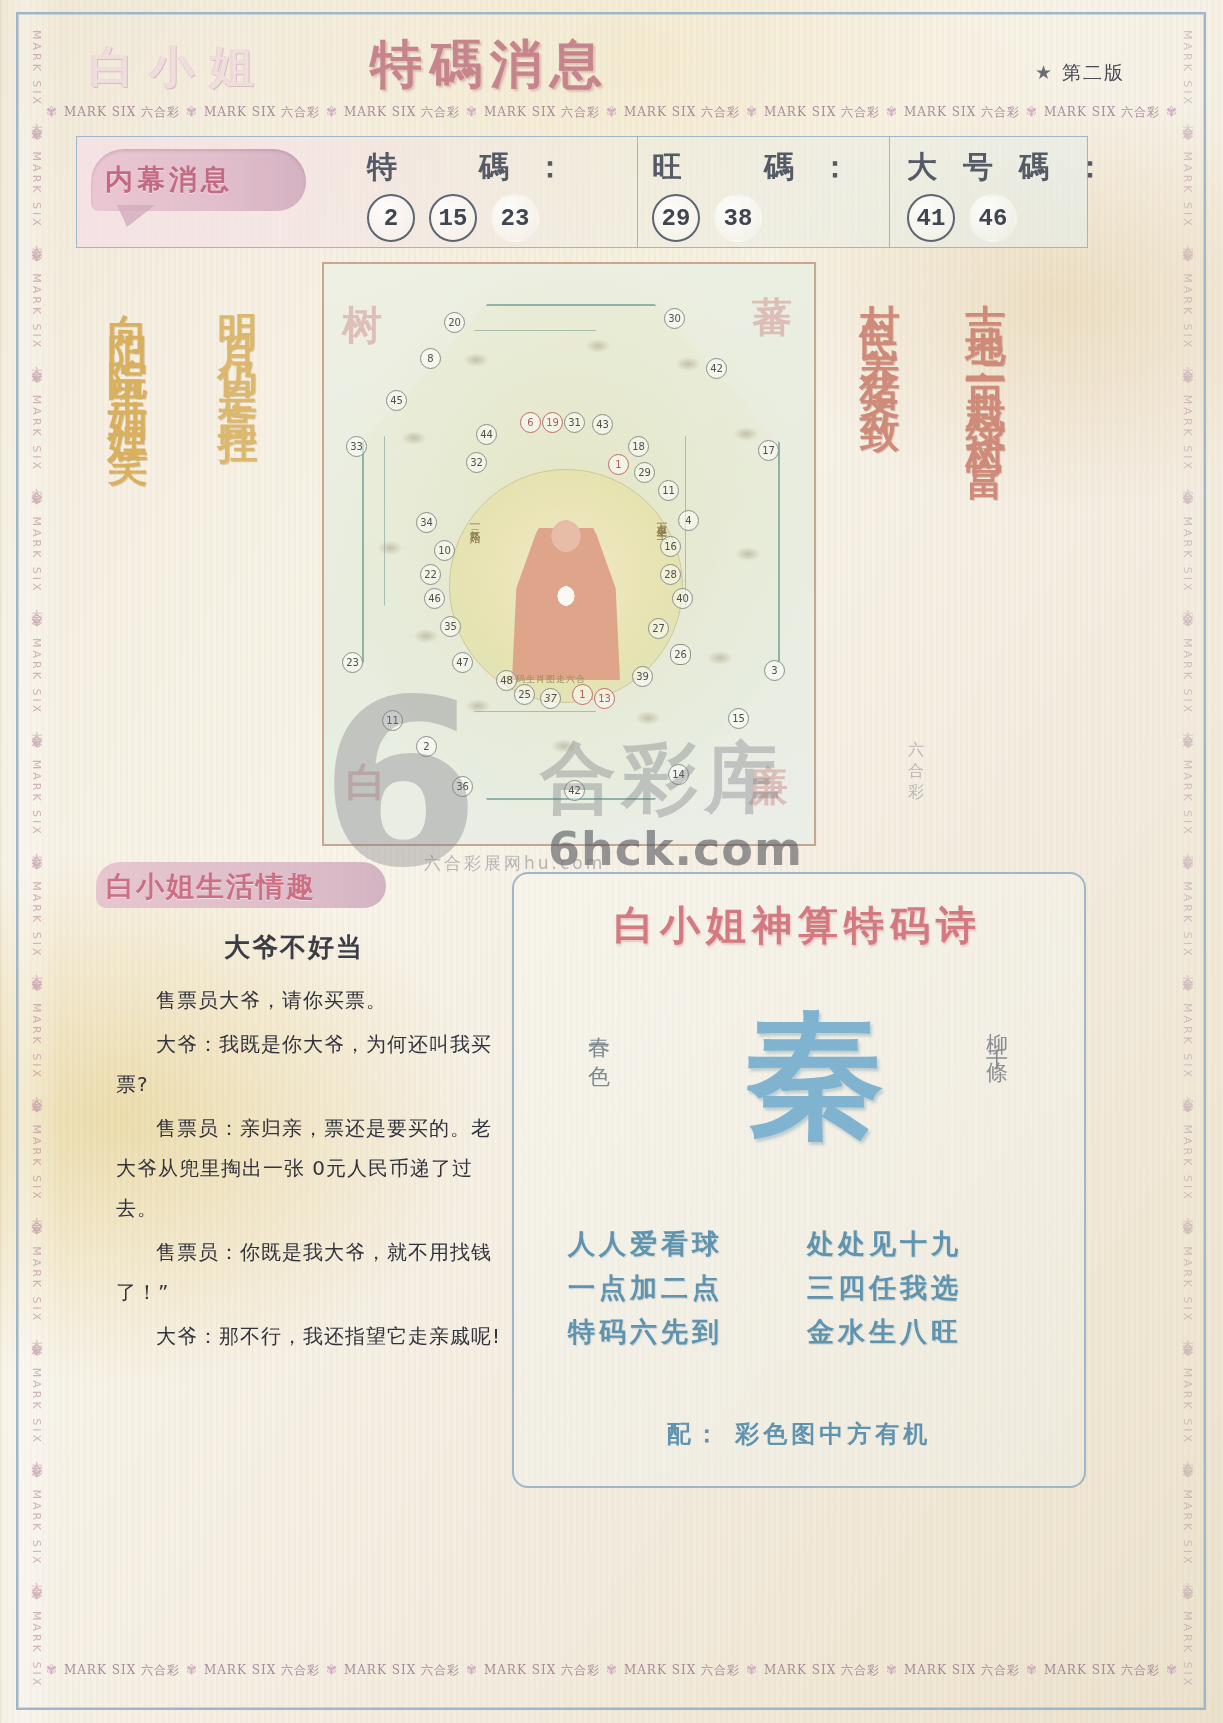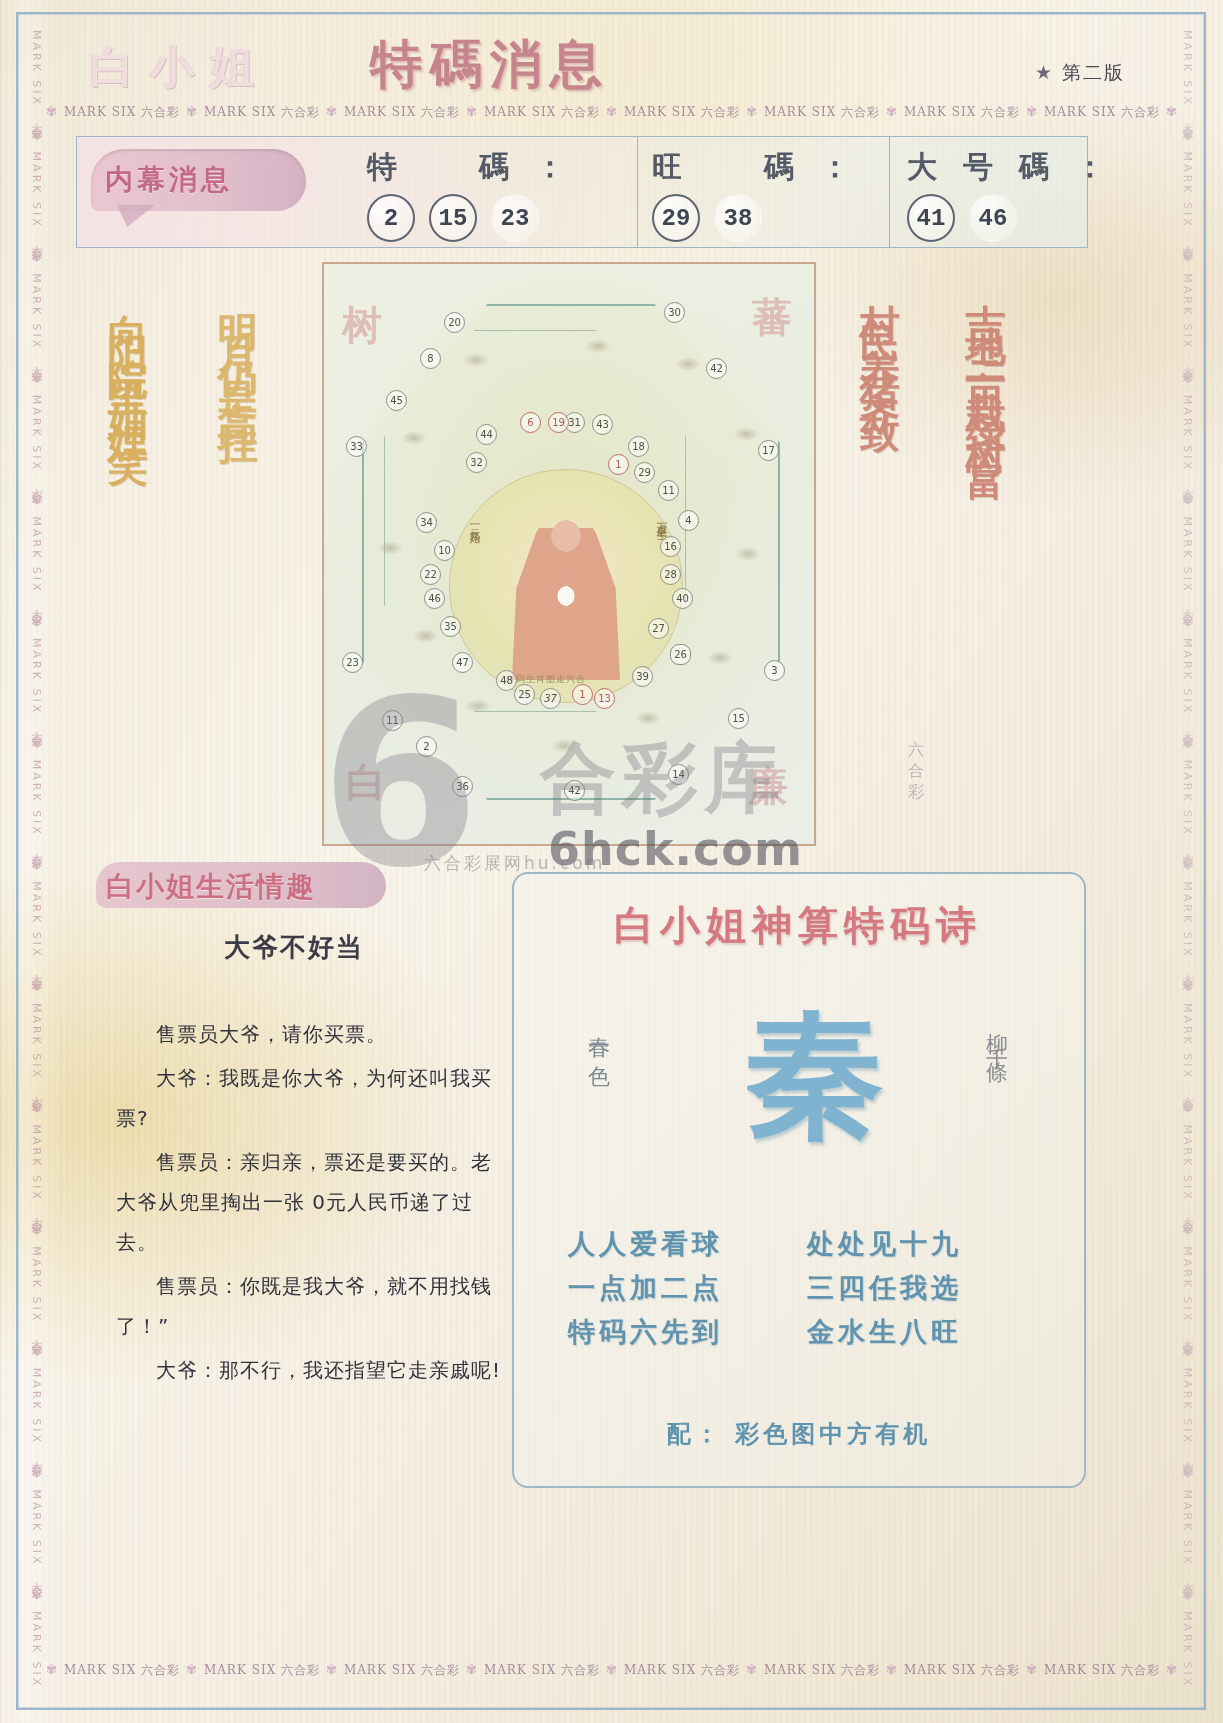--- a/index.html
+++ b/index.html
@@ -207,21 +207,20 @@
     font-size:28px;font-weight:bold;letter-spacing:2px;color:#cc6f84;
     text-shadow:0 1px 0 rgba(255,255,255,.55);
   }
   #story-title{
     position:absolute;left:128px;top:68px;font-size:26px;font-weight:bold;color:#3c3c46;letter-spacing:2px;
   }
   #story-body{
     position:absolute;left:20px;top:118px;width:386px;
     font-size:20px;line-height:40px;color:#32323c;letter-spacing:1px;
     font-family:"DejaVu Sans","Liberation Sans",sans-serif;
-    margin-top:34px;
   }
   #story-body p{margin:0 0 4px 0;text-indent:2em;}
 
   
   #poemcard{
     position:absolute;left:512px;top:872px;width:570px;height:612px;
     border:2px solid #9fb6c8;border-radius:16px;
     background:linear-gradient(160deg, rgba(246,246,238,.5), rgba(238,242,240,.35));
   }
   #poem-title{
@@ -390,32 +389,32 @@
       </div>
       <div class="zodiac" style="left: 66px; top: 152px;">
         <div class="animal"></div>
       </div>
       <div class="zodiac" style="left: 128px; top: 74px;">
         <div class="animal"></div>
       </div>
     </div>
   <div id="num-layer">
       <div class="num" style="left: 120px; top: 48px;">20</div>
-      <div class="num" style="left: 340px; top: 38px;">30</div>
+      <div class="num" style="left: 340px; top: 44px;">30</div>
       <div class="num" style="left: 96px; top: 84px;">8</div>
       <div class="num" style="left: 382px; top: 94px;">42</div>
       <div class="num" style="left: 62px; top: 126px;">45</div>
       <div class="num" style="left: 22px; top: 172px;">33</div>
       <div class="num" style="left: 434px; top: 176px;">17</div>
       <div class="num" style="left: 142px; top: 188px;">32</div>
       <div class="num" style="left: 152px; top: 160px;">44</div>
       <div class="num" style="left: 240px; top: 148px;">31</div>
       <div class="num" style="left: 268px; top: 150px;">43</div>
       <div class="num red" style="left: 196px; top: 148px;">6</div>
-      <div class="num red" style="left: 224px; top: 148px;">19</div>
+      <div class="num red" style="left: 218px; top: 148px;">19</div>
       <div class="num" style="left: 304px; top: 172px;">18</div>
       <div class="num red" style="left: 284px; top: 190px;">1</div>
       <div class="num" style="left: 310px; top: 198px;">29</div>
       <div class="num" style="left: 334px; top: 216px;">11</div>
       <div class="num" style="left: 354px; top: 246px;">4</div>
       <div class="num" style="left: 336px; top: 272px;">16</div>
       <div class="num" style="left: 336px; top: 300px;">28</div>
       <div class="num" style="left: 348px; top: 324px;">40</div>
       <div class="num" style="left: 92px; top: 248px;">34</div>
       <div class="num" style="left: 110px; top: 276px;">10</div>

